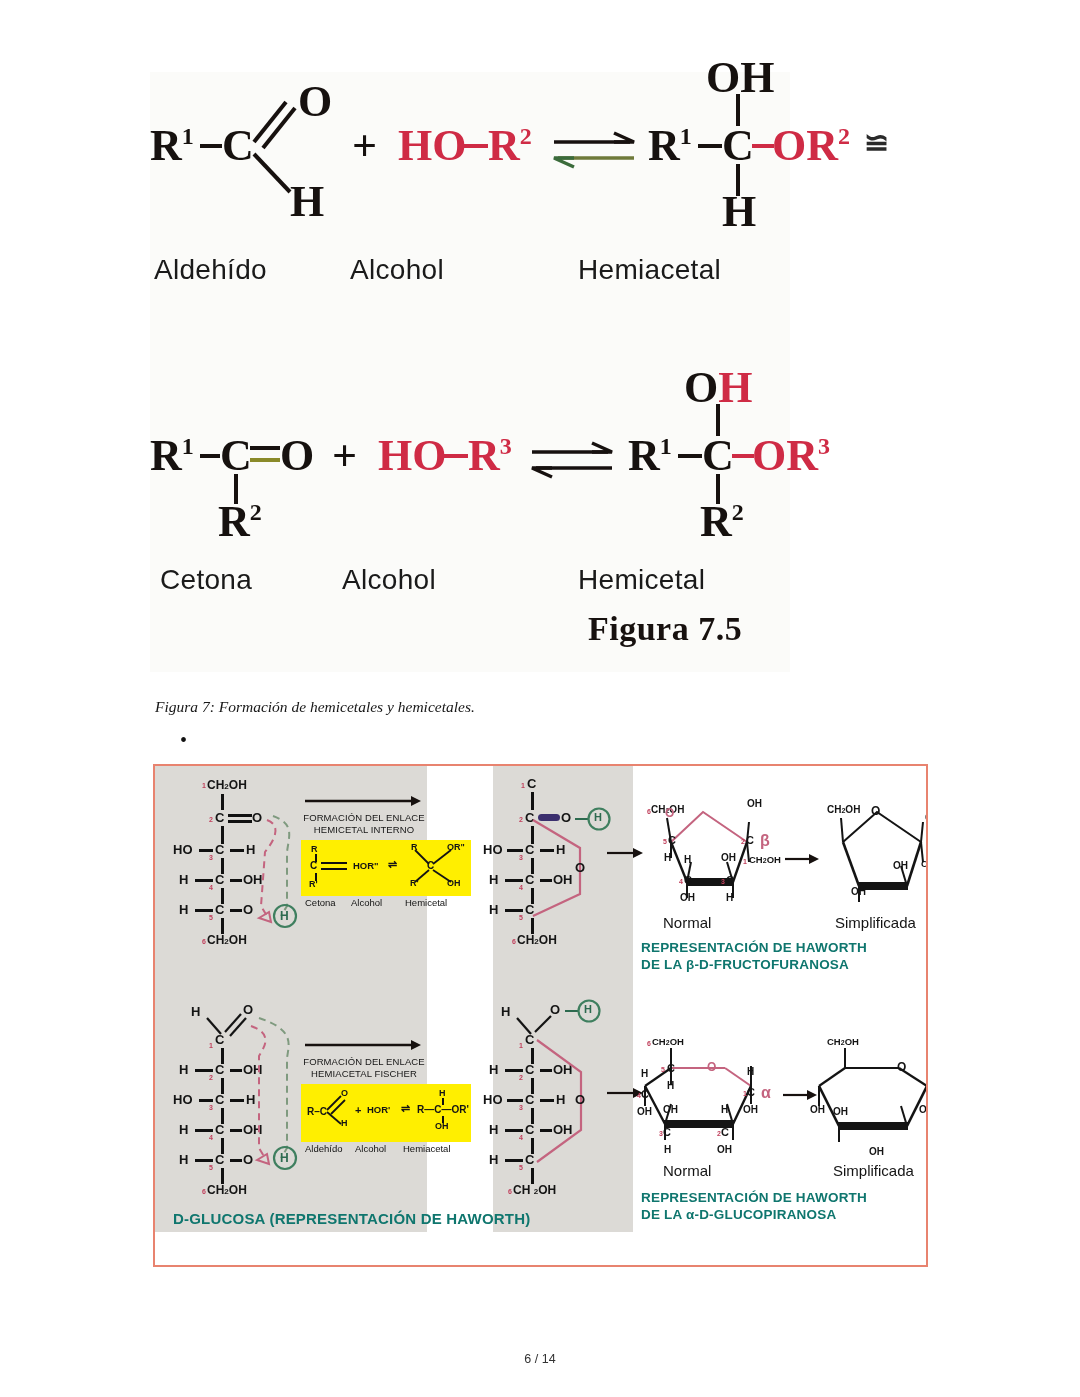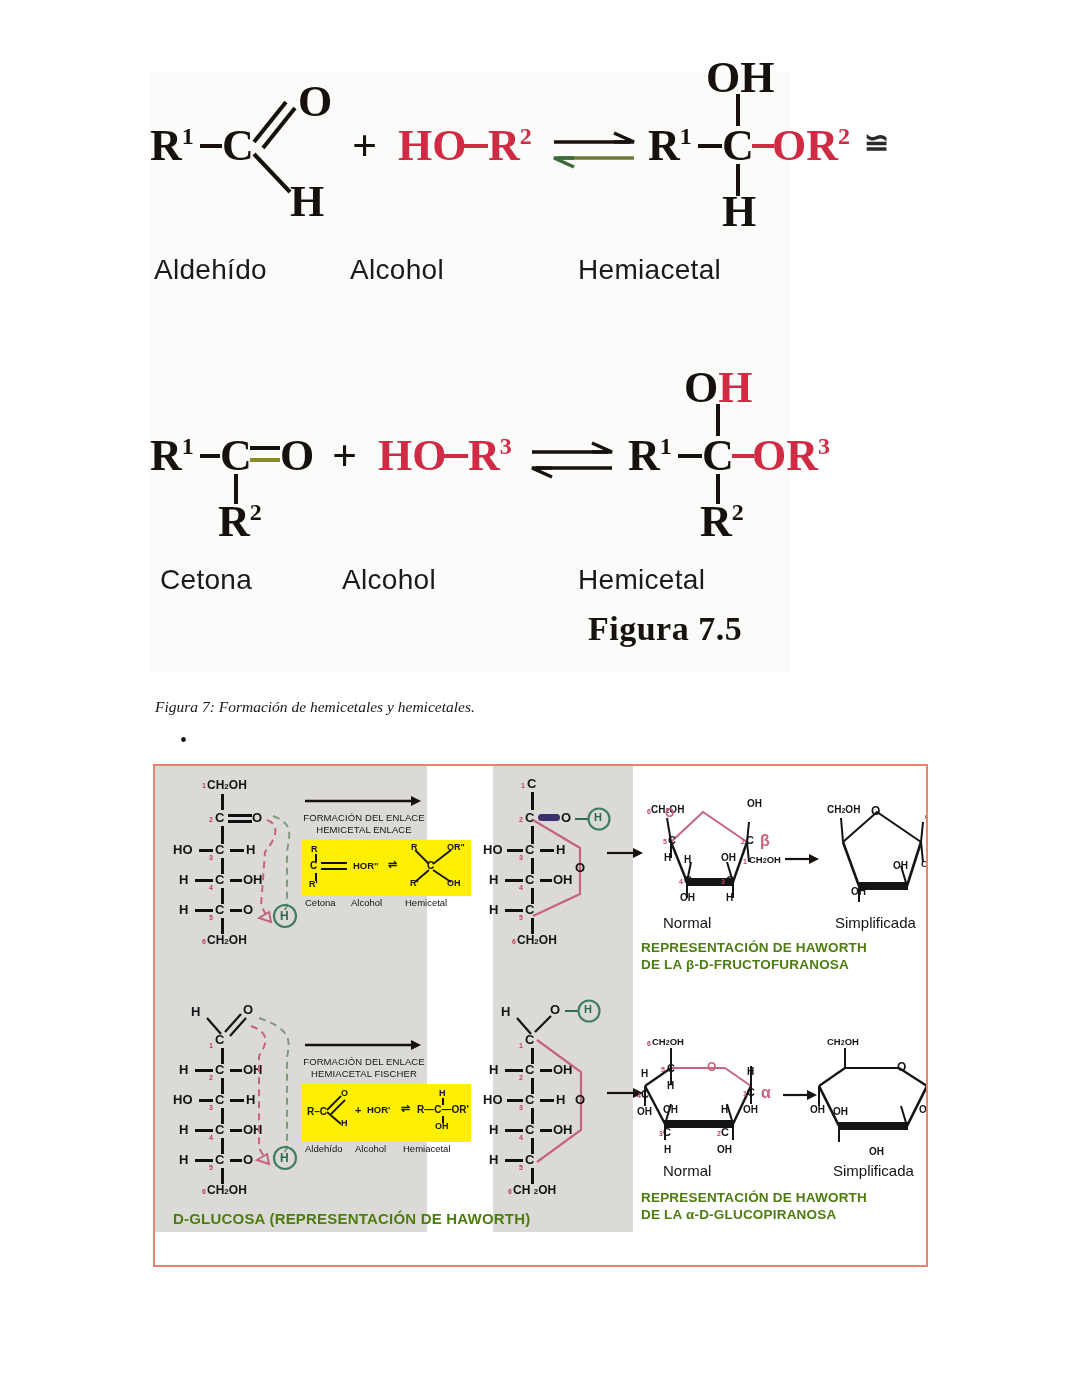--- a/index.html
+++ b/index.html
@@ -51,21 +51,21 @@
     box-sizing:border-box;
     overflow:hidden;
   }
   .bigfig-inner{position:relative;width:100%;height:100%;}
   .graypanel{position:absolute;background:#dcdad6;}
   .yellowbox{position:absolute;background:#ffef00;}
 
   .ftxt{position:absolute;font-family:"Liberation Sans",sans-serif;color:#141414;white-space:nowrap;}
   .b{font-weight:700;}
   .num{font-size:7px;color:#c0405c;font-weight:700;}
-  .hdr{font-family:"Liberation Sans",sans-serif;font-weight:700;font-size:13.5px;color:#4d7c0f;letter-spacing:.2px;}
+  .hdr{font-family:"Liberation Sans",sans-serif;font-weight:700;font-size:13.5px;color:#0f766e;letter-spacing:.2px;}
   .cap-norm{font-family:"Liberation Sans",sans-serif;font-size:15px;color:#141414;}
   .smallcap{font-family:"Liberation Sans",sans-serif;font-size:9.5px;color:#131313;}
   .arrowlbl{font-family:"Liberation Sans",sans-serif;font-size:9.5px;color:#161616;text-align:center;line-height:1.22;letter-spacing:.1px;}
 
   .footer{
     position:absolute;left:0;top:1352px;width:1080px;text-align:center;
     font-family:"Liberation Sans",sans-serif;font-size:12.5px;color:#333;
   }
   .gline{position:absolute;background:#101010;}
 </style>
@@ -231,21 +231,21 @@
         <span class="hdr" style="left:16px;top:196px;">D-FRUCTOSA</span>
       </div>
 
       <div>
         <svg style="position:absolute;left:148px;top:28px;" width="120" height="16">
           <line x1="2" y1="7" x2="108" y2="7" stroke="#17110f" stroke-width="2.6"></line>
           <polygon points="108,2 118,7 108,12" fill="#17110f"></polygon>
         </svg>
         <div class="arrowlbl" style="position:absolute;left:146px;top:46px;width:126px;">
           <div>FORMACIÓN DEL ENLACE</div>
-          <div>HEMICETAL ENLACE</div>
+          <div>HEMICETAL INTERNO</div>
         </div>
 
         <div class="yellowbox" style="left:146px;top:74px;width:170px;height:56px;"></div>
 
         <span class="ftxt b" style="left:156px;top:78px;font-size:9px;">R</span>
         <div class="gline" style="left:160px;top:88px;width:2px;height:8px;"></div>
         <span class="ftxt b" style="left:155px;top:94px;font-size:10px;">C</span>
         <div class="gline" style="left:160px;top:107px;width:2px;height:8px;"></div>
         <span class="ftxt b" style="left:154px;top:113px;font-size:9px;">R'</span>
         <div class="gline" style="left:166px;top:96px;width:26px;height:2.4px;"></div>
@@ -619,14 +619,15 @@
 
       <div class="hdr" style="position:absolute;left:18px;top:444px;font-size:15px;">D-GLUCOSA (REPRESENTACIÓN DE HAWORTH)</div>
       <div style="position:absolute;left:486px;top:424px;">
         <div class="hdr">REPRESENTACIÓN DE HAWORTH</div>
         <div class="hdr" style="margin-top:2px;">DE LA α-D-GLUCOPIRANOSA</div>
       </div>
 
     </div>
   </div>
 
+  <div class="footer">6 / 14</div>
 
 </div>
 
 </body></html>

